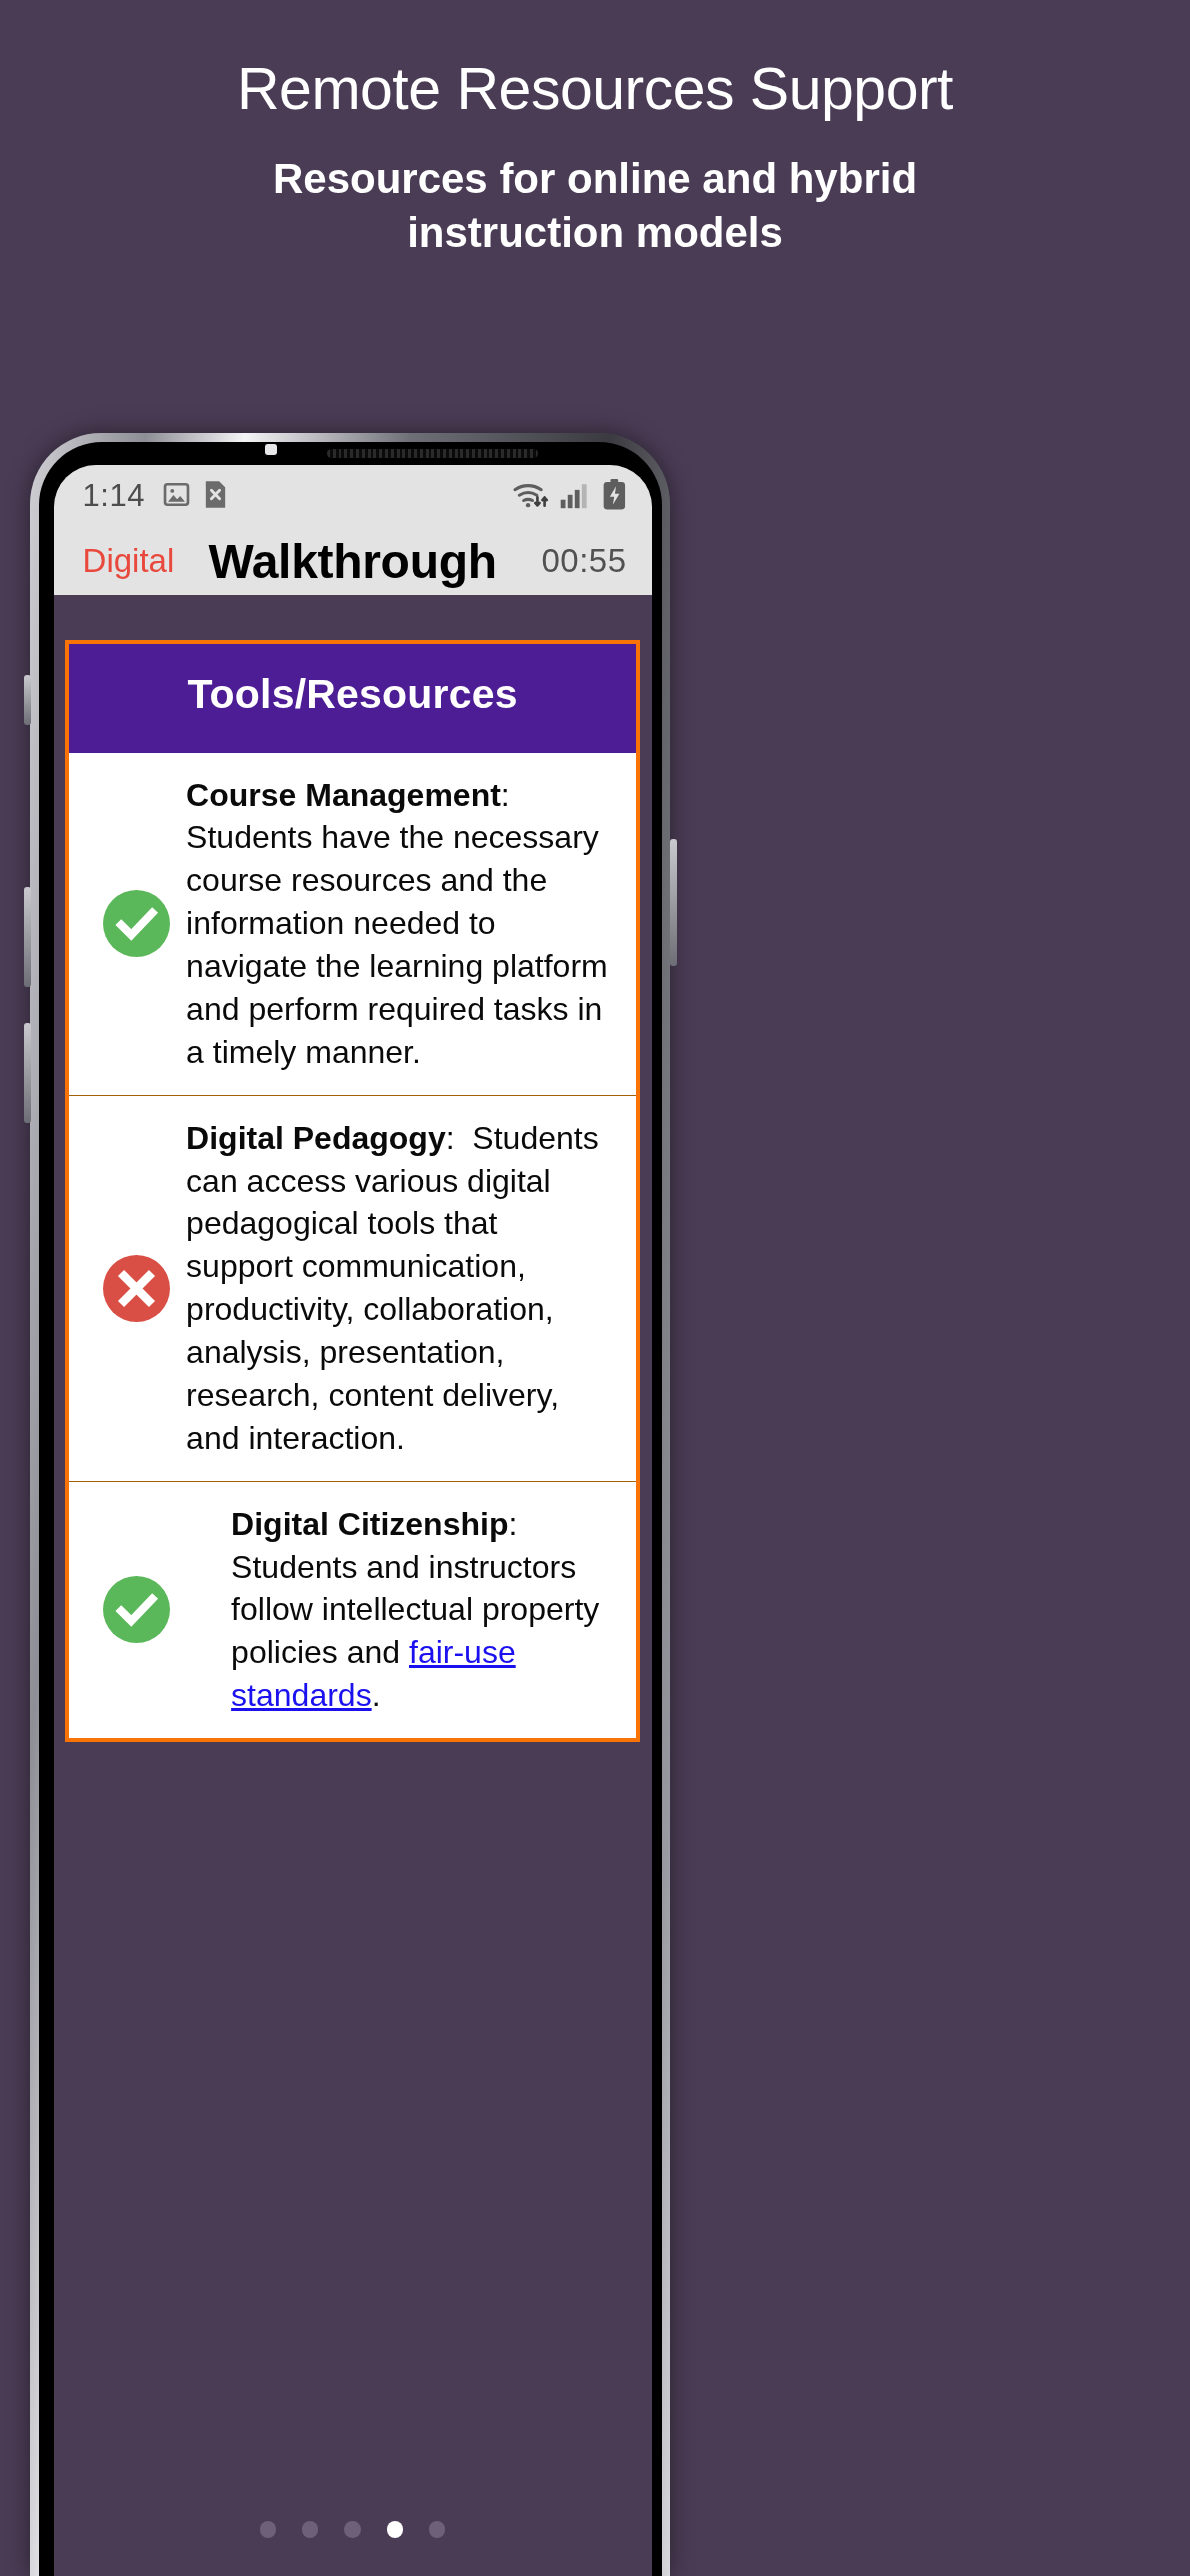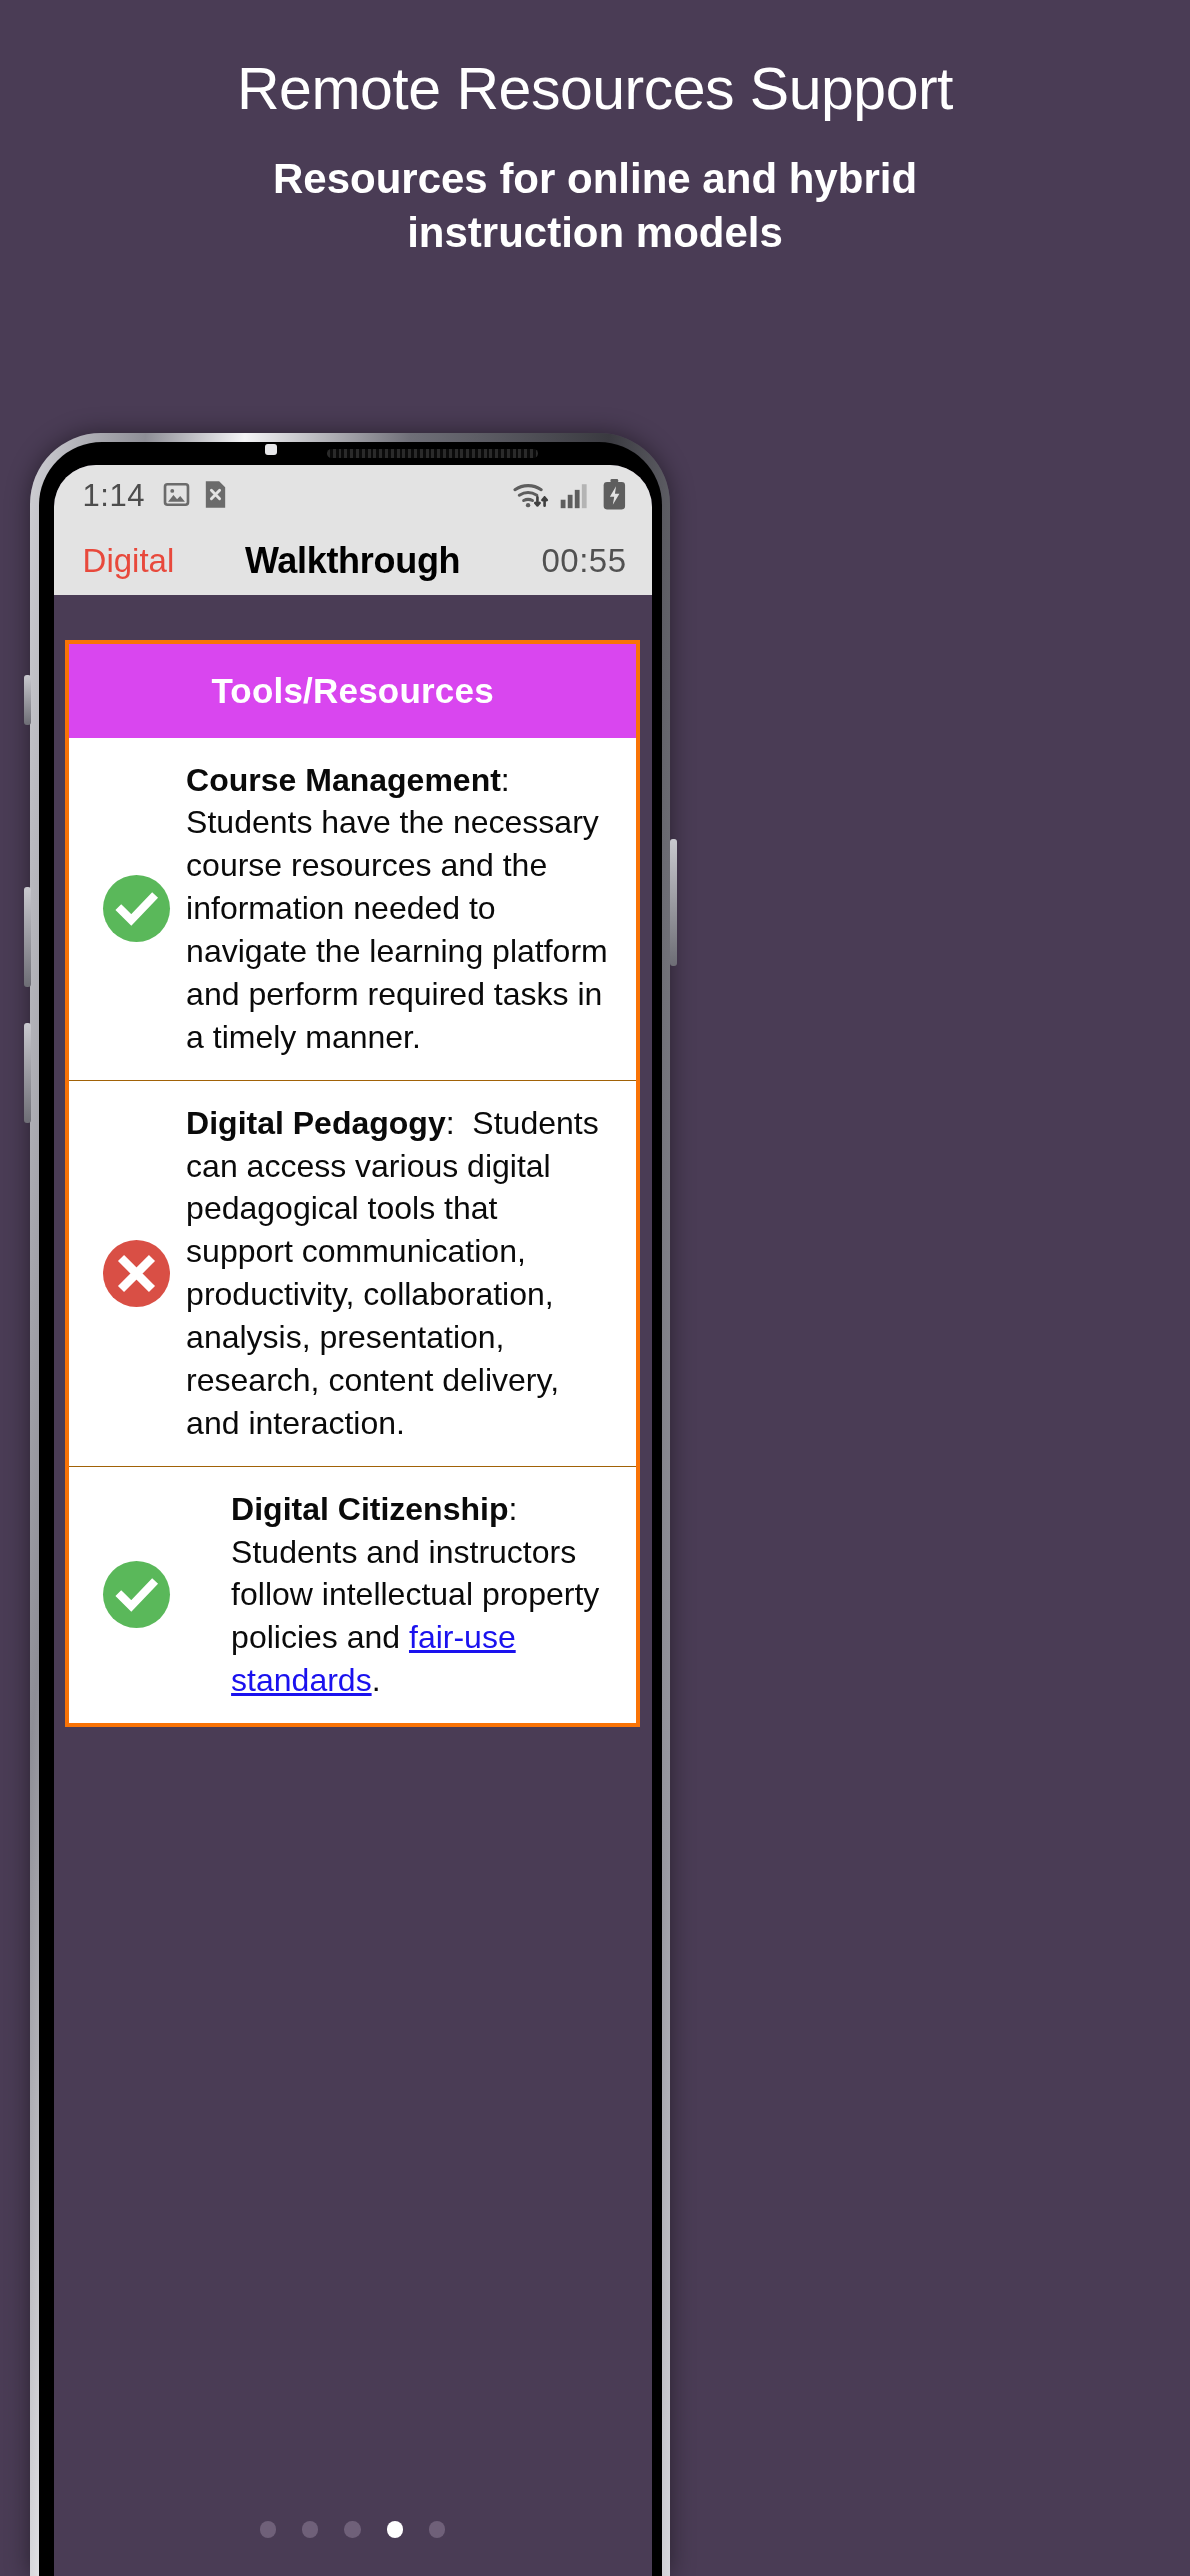--- a/index.html
+++ b/index.html
@@ -76,35 +76,35 @@
   .sb-right { margin-left:auto; display:flex; align-items:flex-end; gap:10.5px; }
 
   
   .navbar {
     height:67px; background:#e3e3e3; display:flex; align-items:center;
     padding:0 25px 0 29px; position:relative;
   }
   .nav-delete { color:#e8493c; font-size:33px; font-weight:500; }
   .nav-title {
     position:absolute; left:0; right:0; text-align:center;
-    font-size:36px; font-weight:700; color:#000; letter-spacing:-0.3px;
+    font-size:48px; font-weight:700; color:#000; letter-spacing:-0.3px;
   }
   .nav-timer { margin-left:auto; font-size:33px; color:#515151; letter-spacing:0.5px; z-index:2;}
 
   
   .content-area {
     background:#4a3c55; height:1981px; position:relative;
   }
   .card {
     position:absolute; left:11.5px; top:45px; width:575px;
     border:4.8px solid #f97306; background:#ffffff;
   }
   .card-header {
-    background:#d946ef; color:#ffffff; text-align:center;
-    font-size:35px; font-weight:700; padding:27px 0 27px 0; letter-spacing:0.2px;
+    background:#4c1d95; color:#ffffff; text-align:center;
+    font-size:41px; font-weight:700; padding:27px 0 35px 0; letter-spacing:0.2px;
   }
   .row {
     display:flex; align-items:center; padding:21px 25px 21px 17px;
     border-bottom:1px solid #a16207;
   }
   .row:last-child { border-bottom:none;gap:45px; }
   .row-icon { width:100px; flex:0 0 100px; display:flex; justify-content:center; }
   .circ { width:67px; height:67px; border-radius:50%; position:relative; }
   .circ.ok { background:#5ab85a; }
   .circ.no { background:#d94f45; }

